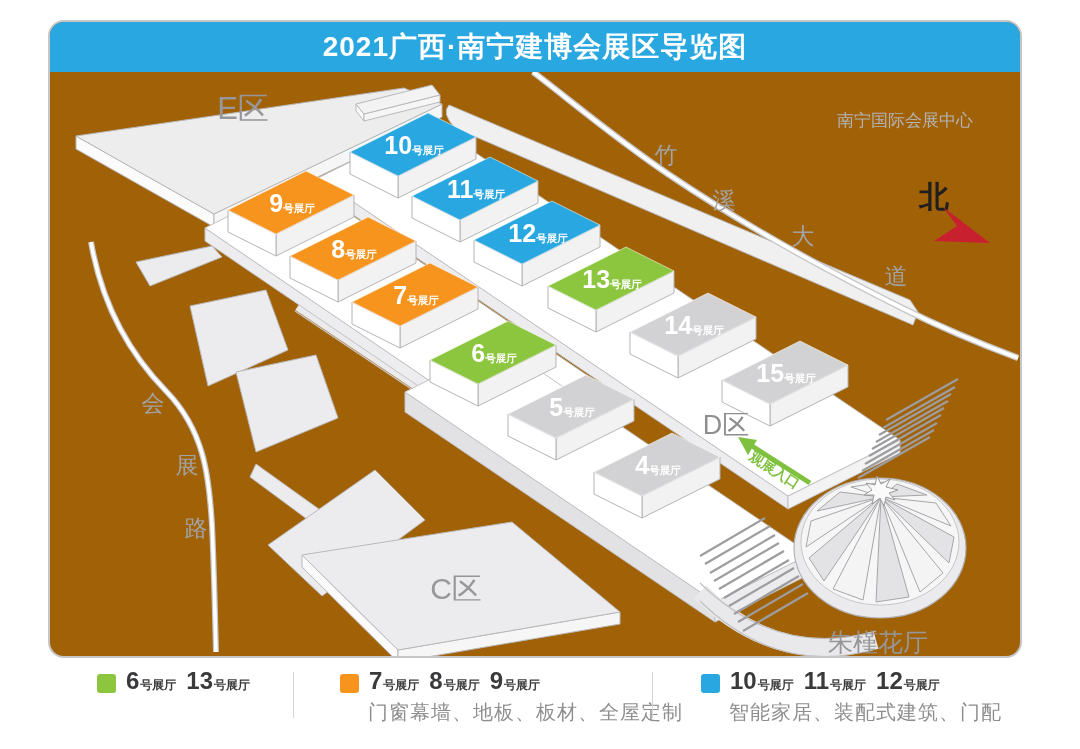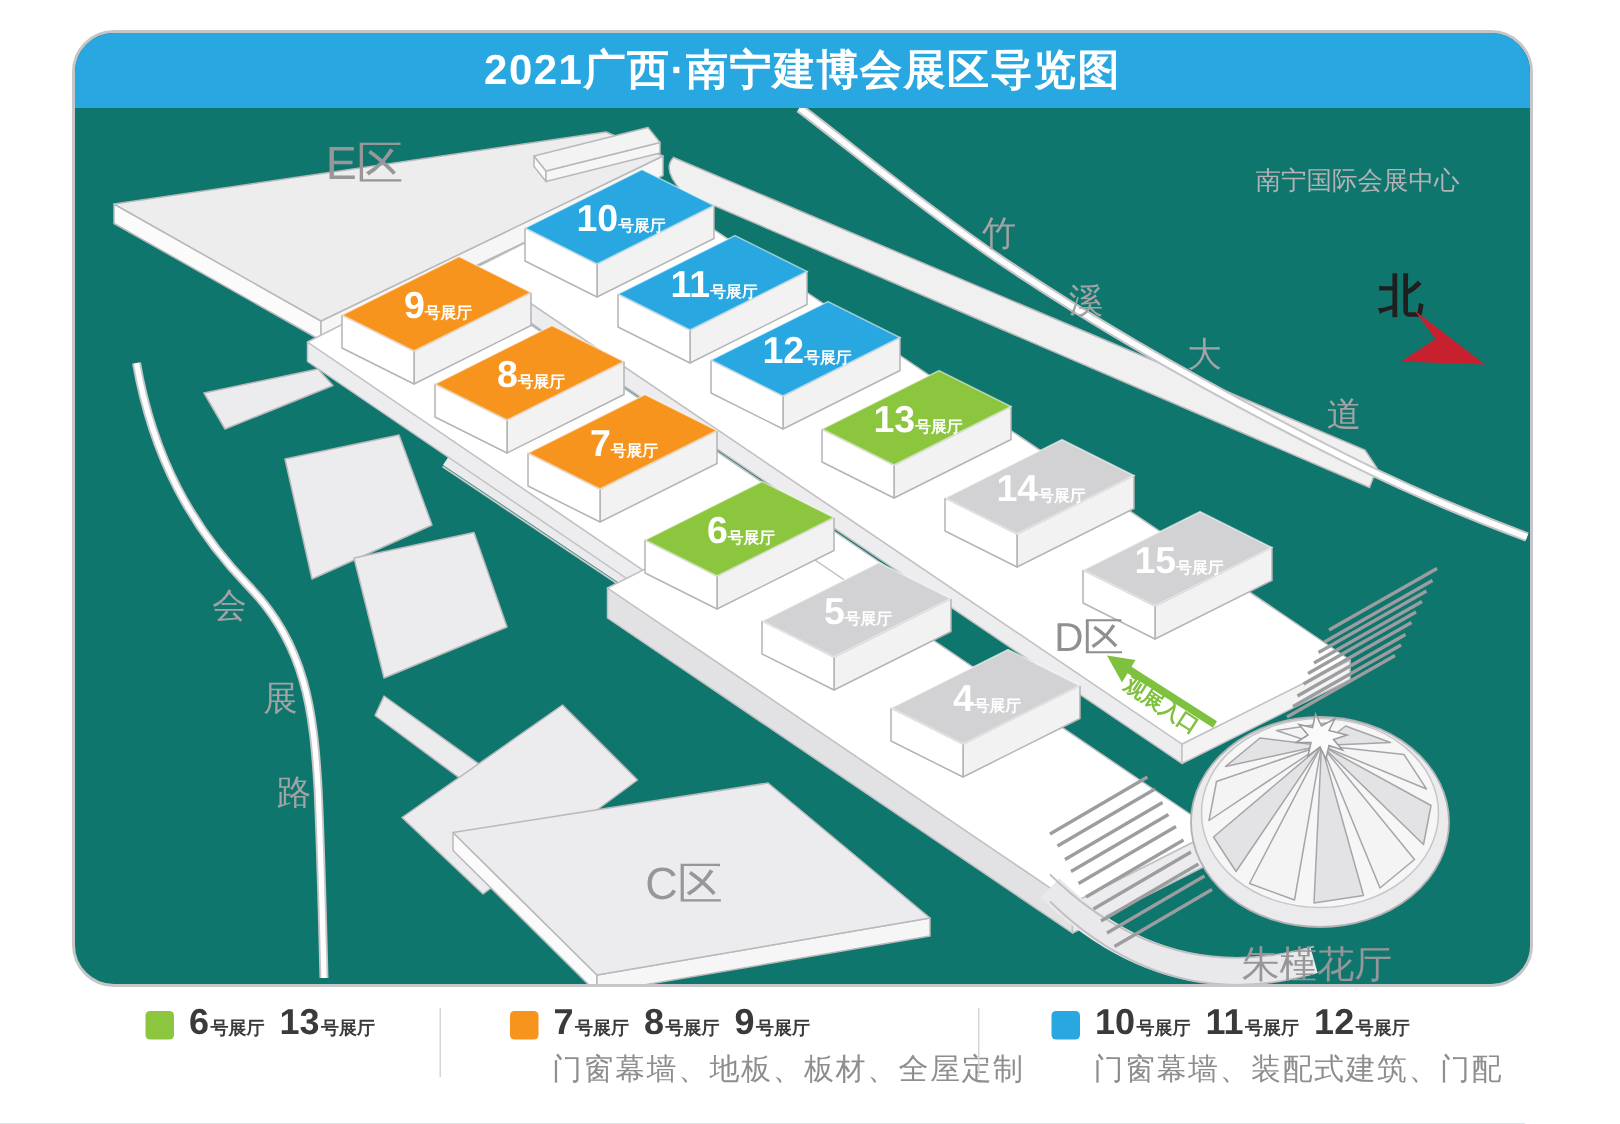--- a/index.html
+++ b/index.html
@@ -1,19 +1,19 @@
 <!DOCTYPE html>
 <html><head>
 <meta charset="utf-8">
 <style>
   html,body{margin:0;padding:0;background:#ffffff;}
   .page{position:relative;width:1080px;height:749px;background:#ffffff;overflow:hidden;
         font-family:"Liberation Sans","DejaVu Sans",sans-serif;}
   .map-frame{position:absolute;left:48px;top:20px;width:974px;height:638px;box-sizing:border-box;
-             border:2px solid #c6c6c8;border-radius:28px;background:#0f766e;overflow:hidden;}
+             border:2px solid #c6c6c8;border-radius:16px;background:#a16207;overflow:hidden;}
   .title-bar{position:absolute;left:0;top:0;width:100%;height:50px;background:#29a7e0;
              display:flex;align-items:center;justify-content:center;}
   .title-text{color:#ffffff;font-size:28px;font-weight:700;letter-spacing:1px;}
   .map-svg{position:absolute;left:0;top:50px;}
   svg text{font-family:"Liberation Sans","DejaVu Sans",sans-serif;}
   .hall-num{font-size:25px;font-weight:700;}
   .hall-suf{font-size:10.5px;font-weight:700;}
   .hall-label{fill:#ffffff;}
   .legend{position:absolute;left:48px;top:664px;width:1000px;height:82px;}
   .legend-item{position:absolute;top:6px;}
@@ -244,16 +244,16 @@
       <div class="legend-desc">门窗幕墙、地板、板材、全屋定制</div>
     </div>
     <div class="legend-sep" style="left:604px"></div>
     <div class="legend-item" style="left:653px">
       <div class="legend-row1">
         <span class="swatch" style="background: rgb(41, 167, 224);"></span>
         <span class="lhall"><b class="lnum">10</b><span class="lsuf">号展厅</span></span>
         <span class="lhall"><b class="lnum">11</b><span class="lsuf">号展厅</span></span>
         <span class="lhall"><b class="lnum">12</b><span class="lsuf">号展厅</span></span>
       </div>
-      <div class="legend-desc">门窗幕墙、装配式建筑、门配</div>
+      <div class="legend-desc">智能家居、装配式建筑、门配</div>
     </div>
   </div>
 </div>
 
 </body></html>

